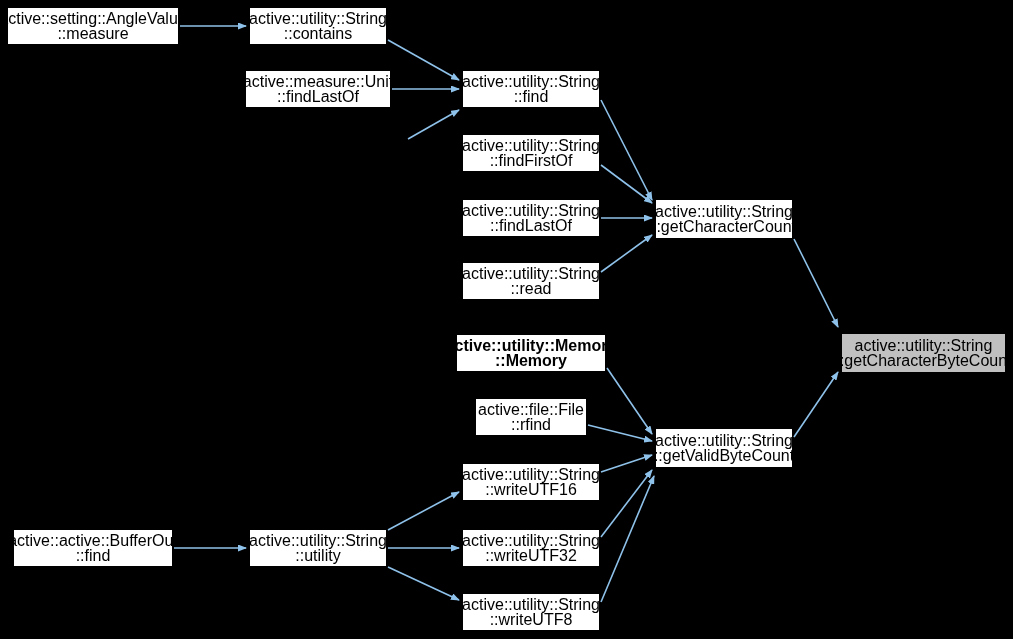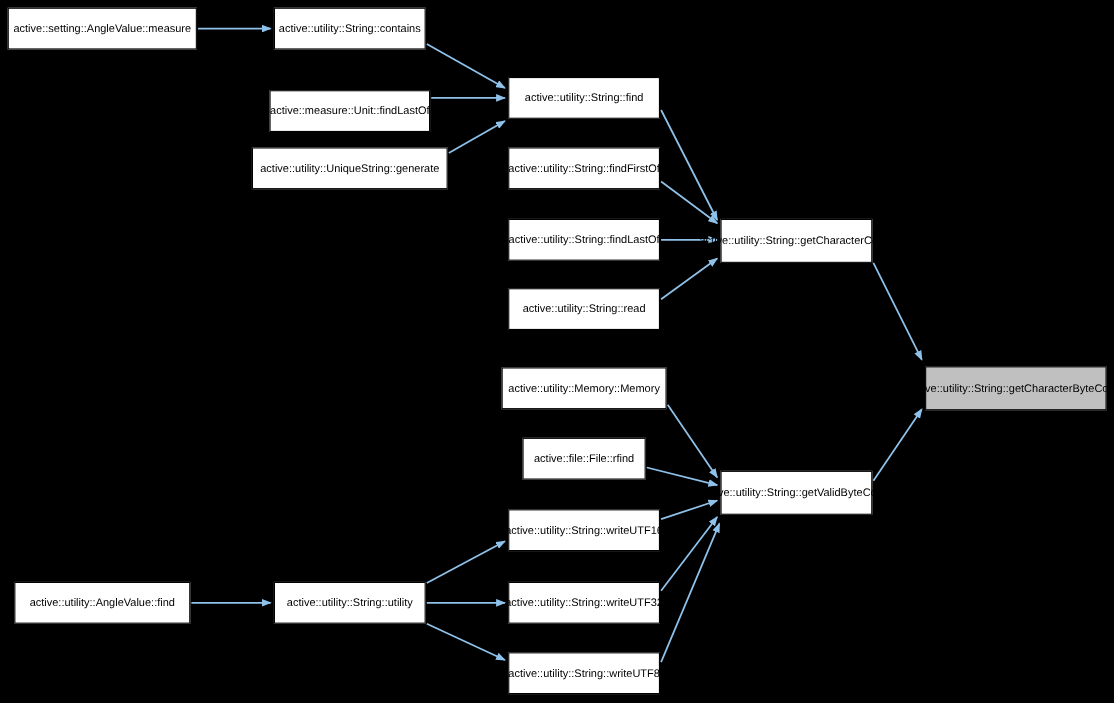--- a/index.html
+++ b/index.html
@@ -23,24 +23,24 @@
     height: 639px;
     pointer-events: none;
   }
   .node {
     position: absolute;
     box-sizing: border-box;
     border: 1px solid #000000;
     background: #ffffff;
     color: #000000;
     display: flex;
-    flex-direction: row;
+    flex-direction: column;
     align-items: center;
     justify-content: center;
-    font-size: 10px;
+    font-size: 16px;
     line-height: 15px;
     text-align: center;
     white-space: pre;
     letter-spacing: 0px;
   }
   .node.highlight {
     background: #c0c0c0;
   }
   .node span {
     display: block;
@@ -102,29 +102,25 @@
   <div class="node" style="left:7px;top:7px;width:172px;height:38px;">
     <span>active::setting::AngleValue</span>
     <span>::measure</span>
   </div>
 
   <div class="node" style="left:249px;top:7px;width:138px;height:38px;">
     <span>active::utility::String</span>
     <span>::contains</span>
   </div>
 
-  <div class="node" style="left:245px;top:82px;width:146px;height:38px;">
+  <div class="node" style="left:245px;top:70px;width:146px;height:38px;">
     <span>active::measure::Unit</span>
     <span>::findLastOf</span>
   </div>
 
-  <div class="node" style="left:229px;top:134px;width:178px;height:38px;">
-    <span>active::utility::UniqueString</span>
-    <span>::generate</span>
-  </div>
 
   <div class="node" style="left:462px;top:70px;width:138px;height:38px;">
     <span>active::utility::String</span>
     <span>::find</span>
   </div>
 
   <div class="node" style="left:462px;top:134px;width:138px;height:38px;">
     <span>active::utility::String</span>
     <span>::findFirstOf</span>
   </div>
@@ -132,21 +128,21 @@
   <div class="node" style="left:462px;top:199px;width:138px;height:38px;">
     <span>active::utility::String</span>
     <span>::findLastOf</span>
   </div>
 
   <div class="node" style="left:462px;top:262px;width:138px;height:38px;">
     <span>active::utility::String</span>
     <span>::read</span>
   </div>
 
-  <div class="node" style="left:456px;top:334px;width:150px;height:38px;">
+  <div class="node" style="left:456px;top:334px;width:150px;height:38px;font-weight:bold;">
     <span>active::utility::Memory</span>
     <span>::Memory</span>
   </div>
 
   <div class="node" style="left:475px;top:398px;width:112px;height:38px;align-items:center;">
     <span>active::file::File</span>
     <span>::rfind</span>
   </div>
 
   <div class="node" style="left:462px;top:463px;width:138px;height:38px;">
@@ -173,21 +169,21 @@
     <span>active::utility::String</span>
     <span>::getValidByteCount</span>
   </div>
 
   <div class="node highlight" style="left:841px;top:333px;width:165px;height:40px;">
     <span>active::utility::String</span>
     <span>::getCharacterByteCount</span>
   </div>
 
   <div class="node" style="left:13px;top:529px;width:160px;height:38px;">
-    <span>active::utility::AngleValue</span>
+    <span>active::active::BufferOut</span>
     <span>::find</span>
   </div>
 
   <div class="node" style="left:249px;top:529px;width:138px;height:38px;">
     <span>active::utility::String</span>
     <span>::utility</span>
   </div>
 
 </div>
 

